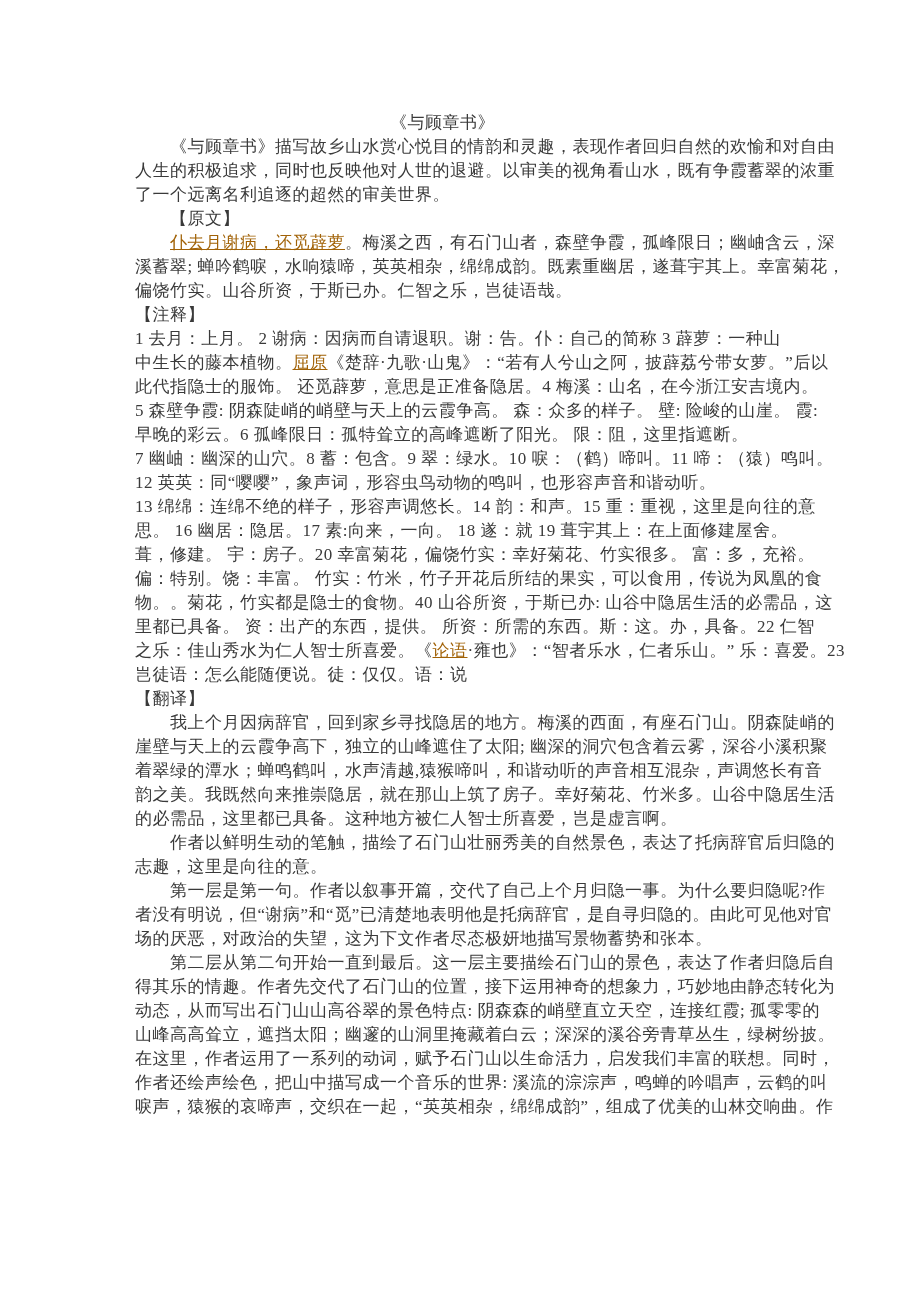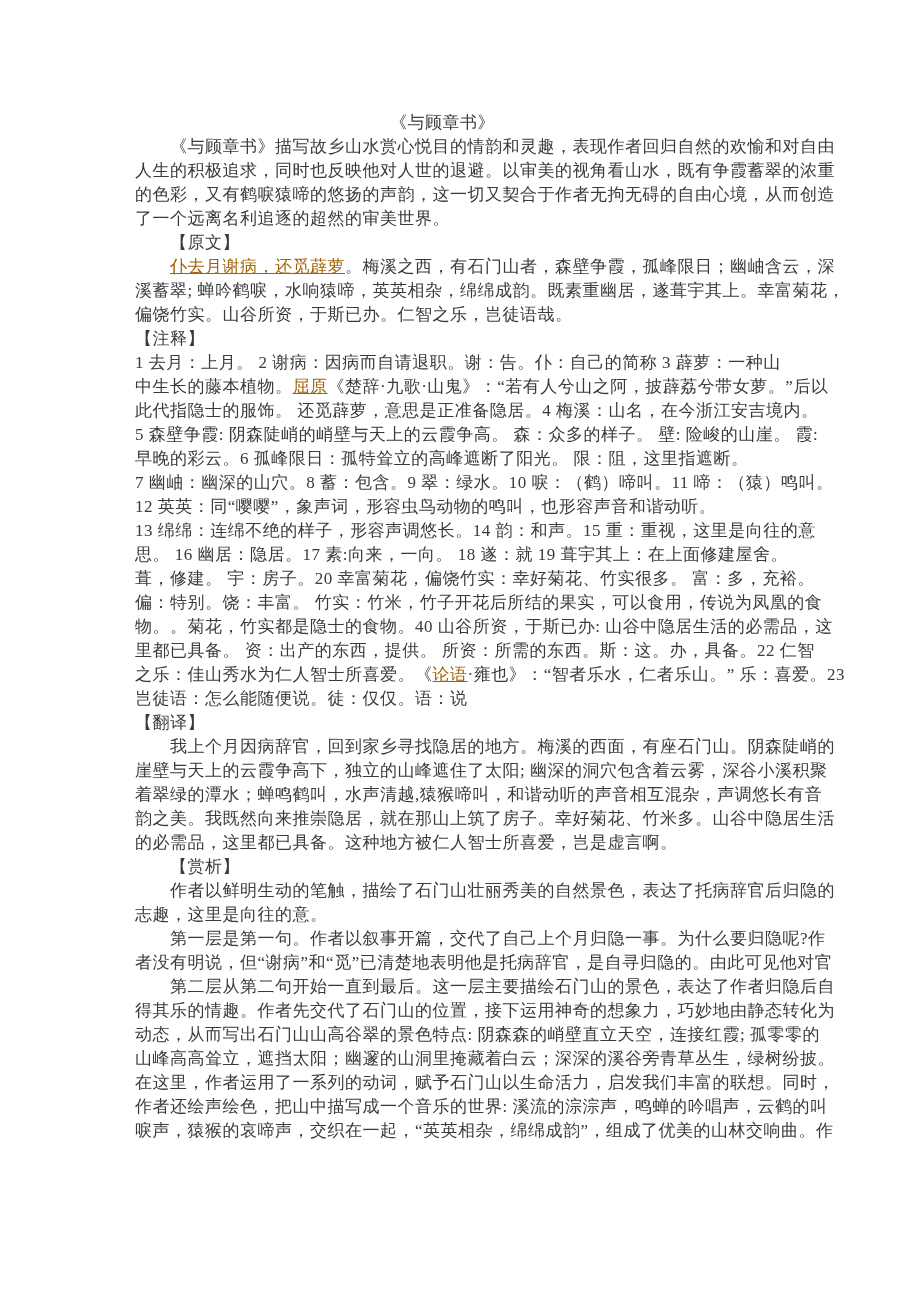--- a/index.html
+++ b/index.html
@@ -39,21 +39,20 @@
 </head>
 <body>
 
 <div class="doc">
 
   <div class="line title-line">《与顾章书》</div>
 
   <div>
     <div class="line indent">《与顾章书》描写故乡山水赏心悦目的情韵和灵趣，表现作者回归自然的欢愉和对自由</div>
     <div class="line">人生的积极追求，同时也反映他对人世的退避。以审美的视角看山水，既有争霞蓄翠的浓重</div>
-    <div class="line">的色彩，又有鹤唳猿啼的悠扬的声韵，这一切又契合于作者无拘无碍的自由心境，从而创造</div>
     <div class="line">了一个远离名利追逐的超然的审美世界。</div>
   </div>
 
   <div>
     <div class="line indent">【原文】</div>
     <div class="line indent">
       <span class="doclink">仆去月谢病，还觅薜萝</span><span>。梅溪之西，有石门山者，森壁争霞，孤峰限日；幽岫含云，深</span>
     </div>
     <div class="line">溪蓄翠; 蝉吟鹤唳，水响猿啼，英英相杂，绵绵成韵。既素重幽居，遂葺宇其上。幸富菊花，</div>
     <div class="line">偏饶竹实。山谷所资，于斯已办。仁智之乐，岂徒语哉。</div>
@@ -85,25 +84,25 @@
   <div>
     <div class="line">【翻译】</div>
     <div class="line indent">我上个月因病辞官，回到家乡寻找隐居的地方。梅溪的西面，有座石门山。阴森陡峭的</div>
     <div class="line">崖壁与天上的云霞争高下，独立的山峰遮住了太阳; 幽深的洞穴包含着云雾，深谷小溪积聚</div>
     <div class="line">着翠绿的潭水；蝉鸣鹤叫，水声清越,猿猴啼叫，和谐动听的声音相互混杂，声调悠长有音</div>
     <div class="line">韵之美。我既然向来推崇隐居，就在那山上筑了房子。幸好菊花、竹米多。山谷中隐居生活</div>
     <div class="line">的必需品，这里都已具备。这种地方被仁人智士所喜爱，岂是虚言啊。</div>
   </div>
 
   <div>
-    <div class="line indent">【赏析】</div>
     <div class="line indent">作者以鲜明生动的笔触，描绘了石门山壮丽秀美的自然景色，表达了托病辞官后归隐的</div>
     <div class="line">志趣，这里是向往的意。</div>
     <div class="line indent">第一层是第一句。作者以叙事开篇，交代了自己上个月归隐一事。为什么要归隐呢?作</div>
     <div class="line">者没有明说，但“谢病”和“觅”已清楚地表明他是托病辞官，是自寻归隐的。由此可见他对官</div>
+    <div class="line">场的厌恶，对政治的失望，这为下文作者尽态极妍地描写景物蓄势和张本。</div>
     <div class="line indent">第二层从第二句开始一直到最后。这一层主要描绘石门山的景色，表达了作者归隐后自</div>
     <div class="line">得其乐的情趣。作者先交代了石门山的位置，接下运用神奇的想象力，巧妙地由静态转化为</div>
     <div class="line">动态，从而写出石门山山高谷翠的景色特点: 阴森森的峭壁直立天空，连接红霞; 孤零零的</div>
     <div class="line">山峰高高耸立，遮挡太阳；幽邃的山洞里掩藏着白云；深深的溪谷旁青草丛生，绿树纷披。</div>
     <div class="line">在这里，作者运用了一系列的动词，赋予石门山以生命活力，启发我们丰富的联想。同时，</div>
     <div class="line">作者还绘声绘色，把山中描写成一个音乐的世界: 溪流的淙淙声，鸣蝉的吟唱声，云鹤的叫</div>
     <div class="line">唳声，猿猴的哀啼声，交织在一起，“英英相杂，绵绵成韵”，组成了优美的山林交响曲。作</div>
   </div>
 
 </div>

